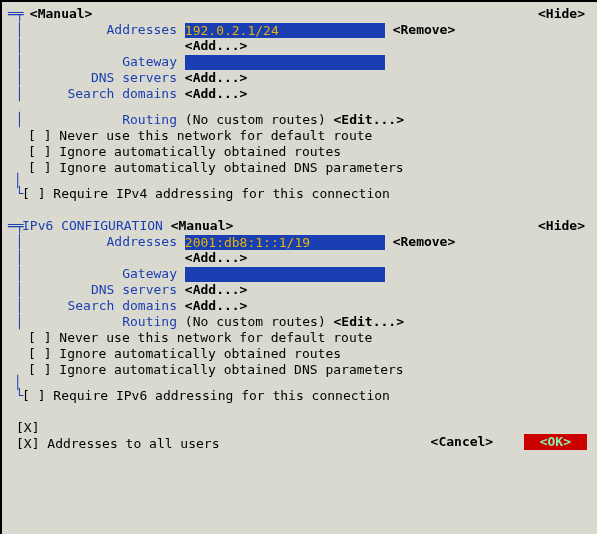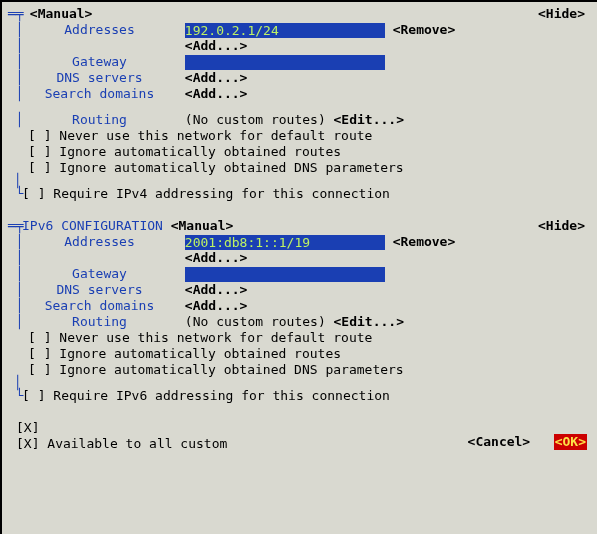--- a/index.html
+++ b/index.html
@@ -15,44 +15,45 @@
     overflow: hidden;
     box-sizing: border-box;
     border: 1px solid #000;
   }
   .screen {
     padding: 4px 6px;
     position: relative;
   }
   .row { white-space: pre; display: flex; align-items: center; height: 16px; }
   .blue { color: #1a3fb3; }
-  .label { display: inline-block; text-align: center; width: 155px; color: #1a3fb3; }
+  .label { display: inline-block; text-align: right; width: 155px; color: #1a3fb3; }
   .input-field {
     display: inline-block;
     background: #1a3fb3;
-    color: #bef264;
+    color: #eab308;
     width: 200px;
     height: 15px;
     line-height: 15px;
     text-align: left;
     vertical-align: top;
   }
   .bracket { color: #000; }
   .tee { color:#1a3fb3; display:inline-block; width:14px; }
   .pipe { color:#1a3fb3; display:inline-block; width:14px; }
   .checkbox-row { padding-left: 20px; }
   .footer {
     position: absolute;
     bottom: 6px;
     right: 10px;
   }
   .ok-sel {
     background: #cc0000;
-    color: #fde047;
-    padding: 0 1px;
+    color: #86efac;
+    padding: 0 16px;
+    margin-left: 7px;
   }
   .hide { position:absolute; right:12px; }
   .action { display:inline-block;font-weight:bold; }
 </style>
 </head>
 <body>
 
 <div class="screen">
 
 <div class="row">
@@ -199,21 +200,21 @@
 
 <div class="row" style="height:16px"></div>
 
 <div class="row" style="padding-left:8px">
   <span class="bracket">[X]</span>
   <span>&nbsp;</span>
 </div>
 <div class="row" style="padding-left:8px">
   <span class="bracket">[X]</span>
   <span>&nbsp;</span>
-  <span>Available to all custom</span>
+  <span>Addresses to all users</span>
 </div>
 
 <div class="footer">
   <span class="action">&lt;Cancel&gt;</span>
   <span>&nbsp;</span>
   <span class="ok-sel action">&lt;OK&gt;</span>
 </div>
 
 </div>
 

